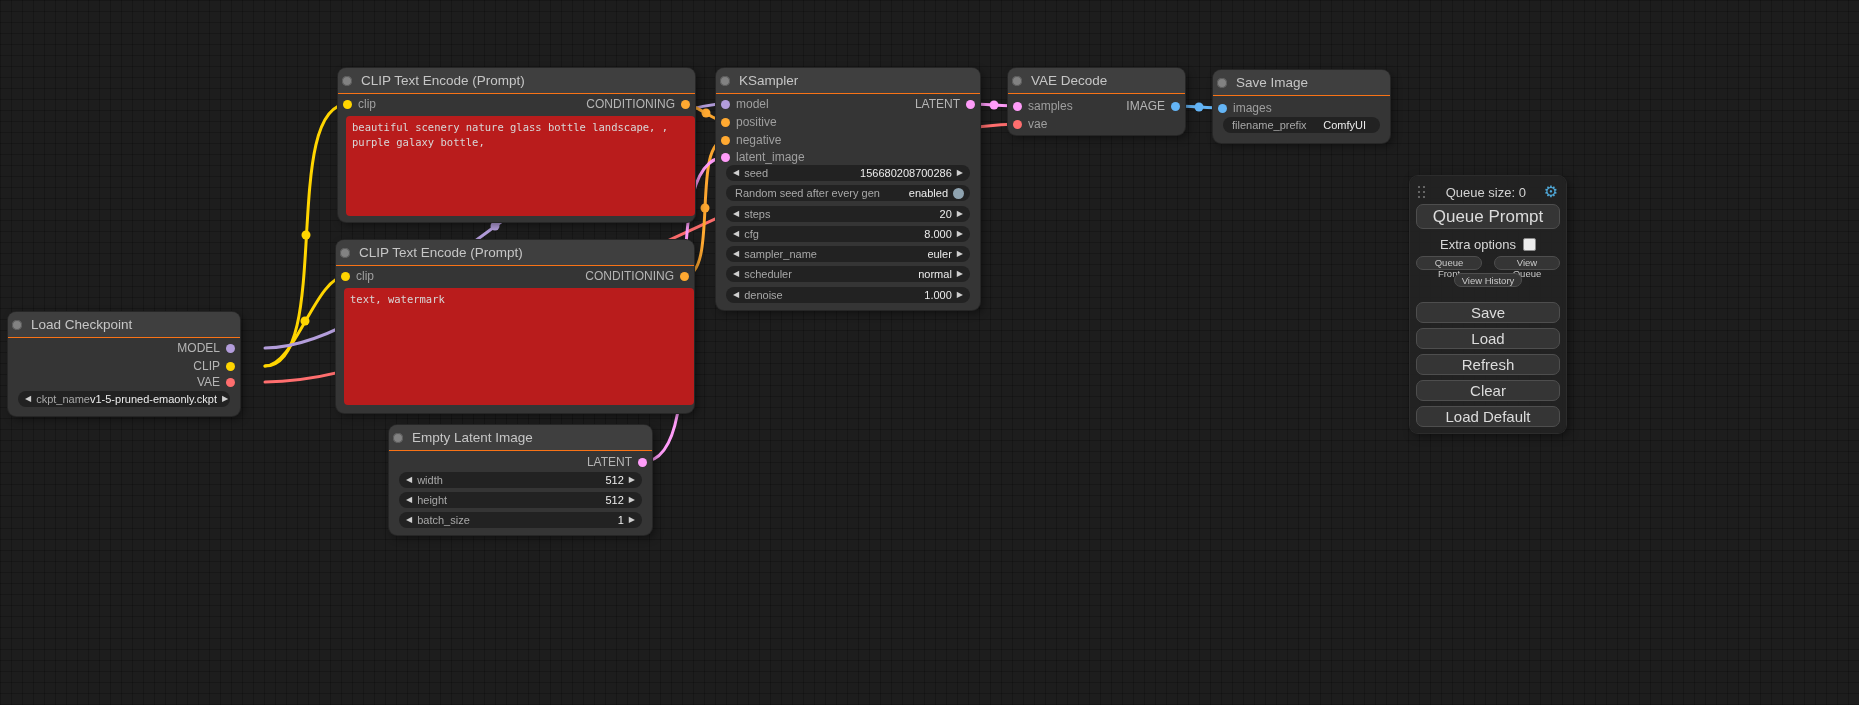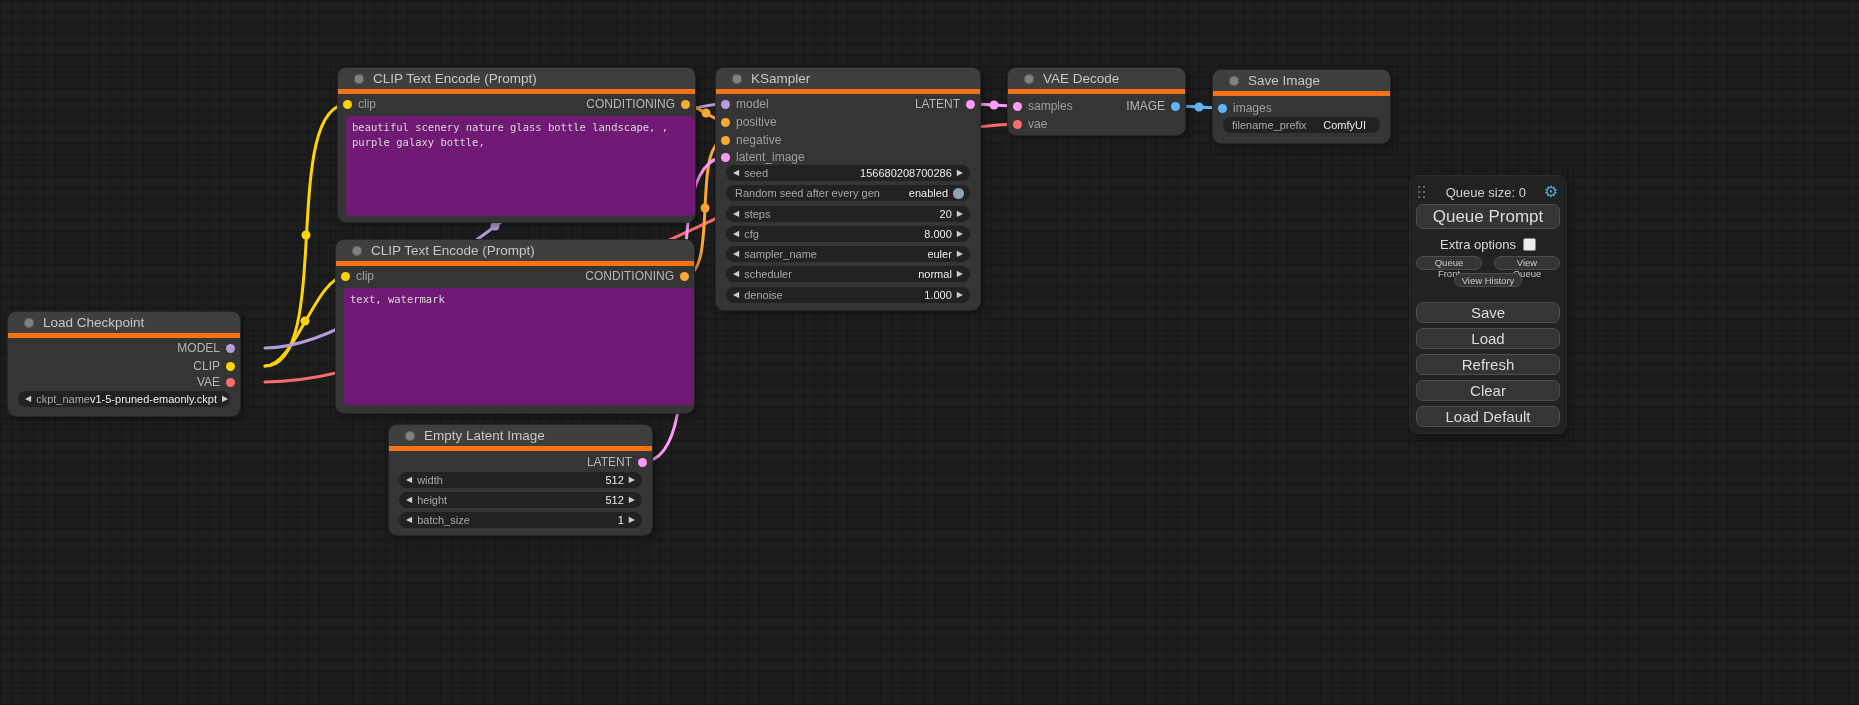--- a/index.html
+++ b/index.html
@@ -10,42 +10,42 @@
       linear-gradient(rgba(0,0,0,0.22) 1px,transparent 1px),
       linear-gradient(90deg,rgba(0,0,0,0.22) 1px,transparent 1px);
     background-size:11px 11px;}
   svg.wires{position:absolute;left:0;top:0;z-index:1;}
   svg.wires path{fill:none;stroke-width:3;stroke-linecap:round;}
 
   
   .node{position:absolute;z-index:2;background:#353535;border-radius:8px;
     box-shadow:0 0 0 1px #262626,3px 3px 9px rgba(0,0,0,.45);}
   .ntitle{position:absolute;top:0;left:0;right:0;height:26px;background:#3f3f3f;
-    border-radius:8px 8px 0 0;border-bottom:5px solid #f97316;display:flex;align-items:center;
-    padding:0 16px;color:#c6c6c6;font-size:13.5px;box-sizing:border-box;}
+    border-radius:8px 8px 0 0;border-bottom:1px solid #f97316;display:flex;align-items:center;
+    padding:0 4px;color:#c6c6c6;font-size:13.5px;box-sizing:border-box;}
   .collapse{width:10px;height:10px;border-radius:50%;background:#828282;margin-right:9px;flex:0 0 auto;
     box-shadow:inset 0 0 0 1px #5a5a5a;}
   .prow{position:absolute;left:0;right:0;height:16px;display:flex;align-items:center;
     color:#9f9f9f;font-size:12px;box-sizing:border-box;}
   .prow.in{padding-left:20px;justify-content:flex-start;}
   .prow.out{padding-right:20px;justify-content:flex-end;}
   .prow.both{padding:0 20px;justify-content:space-between;}
   .port{position:absolute;width:9px;height:9px;border-radius:50%;top:3.5px;}
   .port.pin{left:5px}.port.pout{right:5px}
   .c-model{background:#B39DDB}.c-clip{background:#FFD500}.c-vae{background:#FF6E6E}
   .c-cond{background:#FFA931}.c-latent{background:#FF9CF9}.c-image{background:#64B5F6}
   .outlabel{color:#b5b5b5;}
   .widget{position:absolute;left:10px;right:10px;height:16px;background:#222;border-radius:8px;
     display:flex;align-items:center;padding:0 7px;font-size:11px;color:#a8a8a8;box-sizing:border-box;}
   .widget .wlabel{margin-left:5px;white-space:nowrap;}
   .widget .wvalue{margin-left:auto;margin-right:5px;color:#ececec;white-space:nowrap;}
   .widget .arrow{color:#cfcfcf;font-size:8px;line-height:1;flex:0 0 auto;}
   .widget.noarr{padding:0 9px;}
   .knob{width:11px;height:11px;border-radius:50%;background:#8FA3B0;flex:0 0 auto;margin-right:-3px;}
-  .ntext{position:absolute;left:8px;right:0;background:#701a75;border-radius:4px;
+  .ntext{position:absolute;left:8px;right:0;background:#b91c1c;border-radius:4px;
     color:#d8d8d8;font-family:"DejaVu Sans Mono",monospace;font-size:10.5px;line-height:1.4;
     padding:4px 6px;white-space:pre-wrap;box-sizing:border-box;overflow:hidden;}
 
   
   .menu{position:absolute;left:1410px;top:176px;width:156px;z-index:5;background:rgba(34,34,34,.96);
     border-radius:8px;box-shadow:0 0 0 1px #2c2c2c,3px 3px 10px rgba(0,0,0,.5);
     padding:6px;box-sizing:border-box;}
   .mhead{display:flex;align-items:center;height:20px;margin:0 2px 2px 2px;}
   .drag{width:10px;height:12px;flex:0 0 auto;cursor:grab;}
   .drag i{display:block;width:2px;height:2px;background:#7d7d7d;border-radius:50%;

